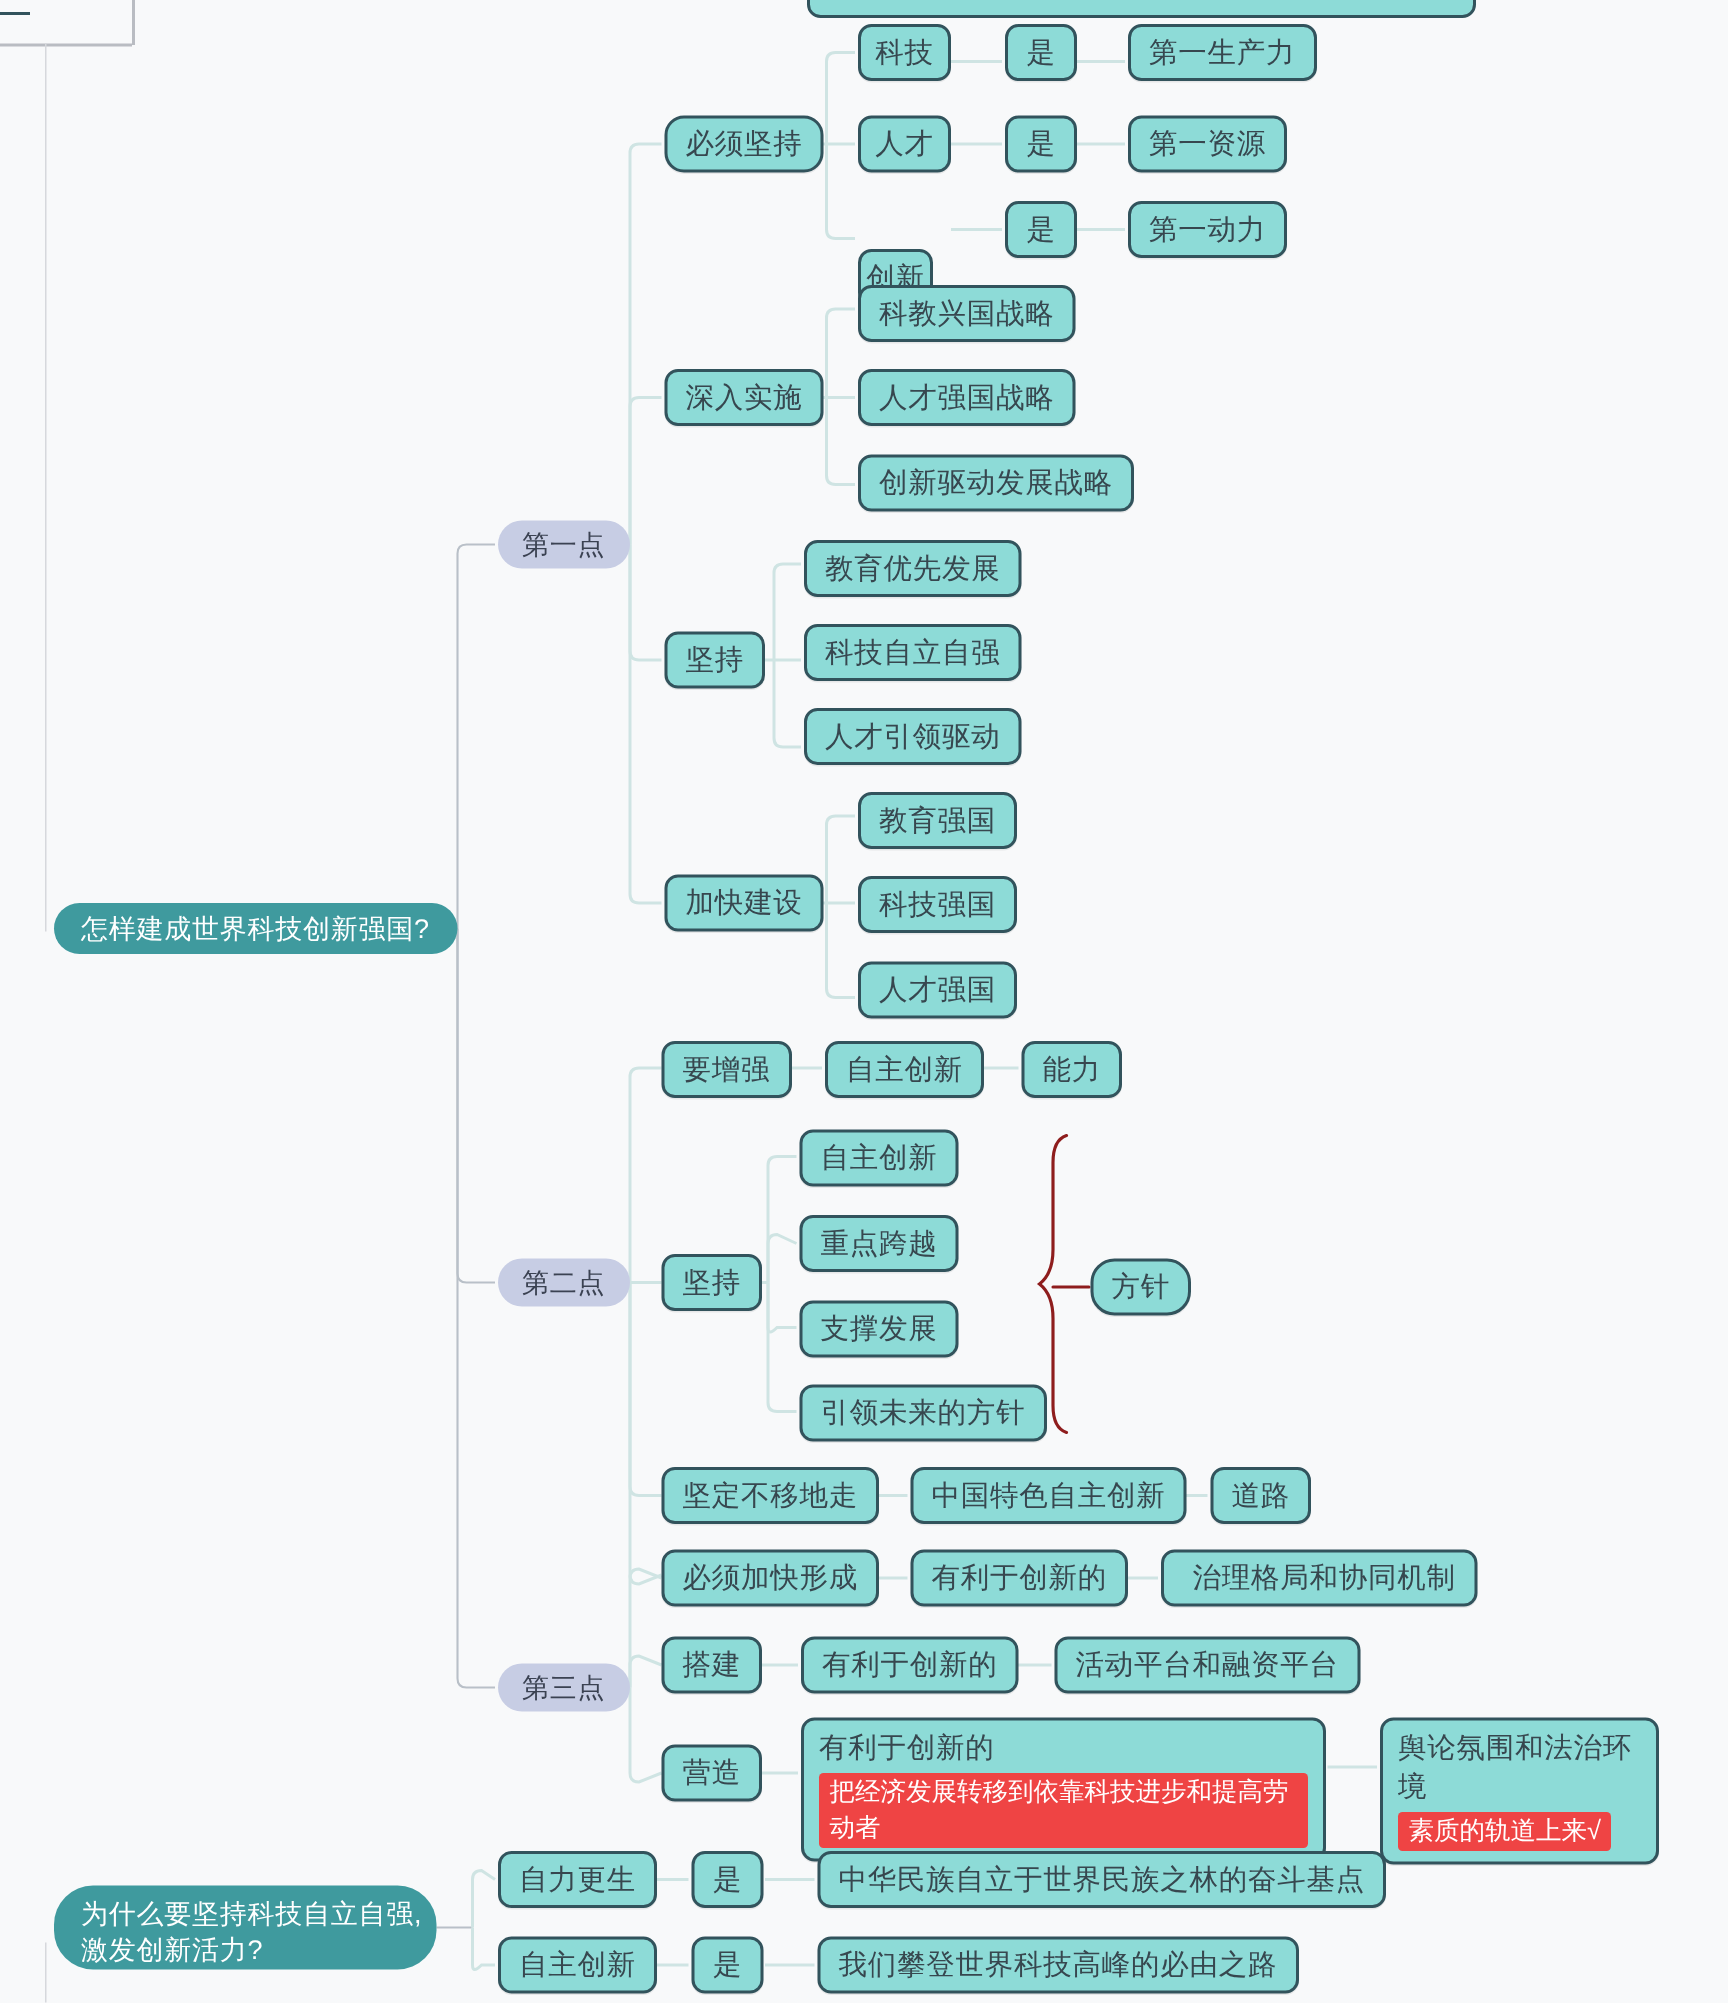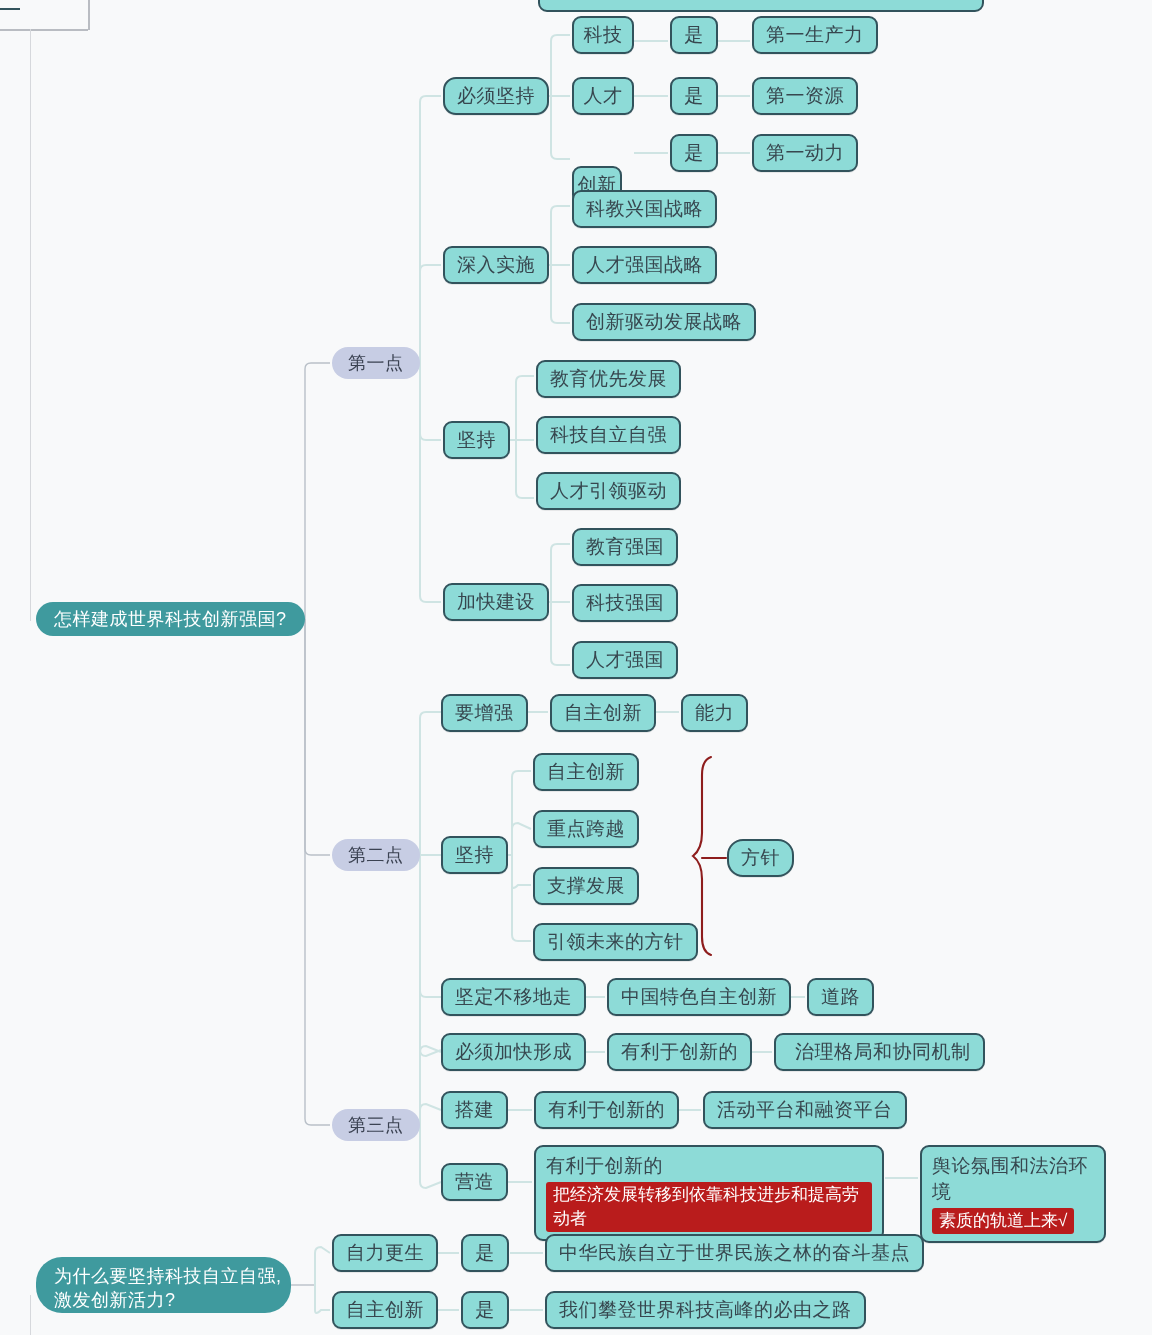--- a/index.html
+++ b/index.html
@@ -63,21 +63,21 @@
   .n-stack{
     flex-direction:column;
     align-items:flex-start;
     justify-content:center;
     padding:6px 10px 7px 10px;
     height:auto;
     white-space:normal;
   }
   .n-stack .line1{font-size:19px;line-height:26px;color:#37474f;}
   .hl{
-    background:#b91c1c;
+    background:#ef4444;
     color:#ffffff;
     font-size:17px;
     line-height:24px;
     padding:1px 7px;
     border-radius:3px;
     margin-top:3px;
     display:inline-block;
     letter-spacing:0;
   }
   

